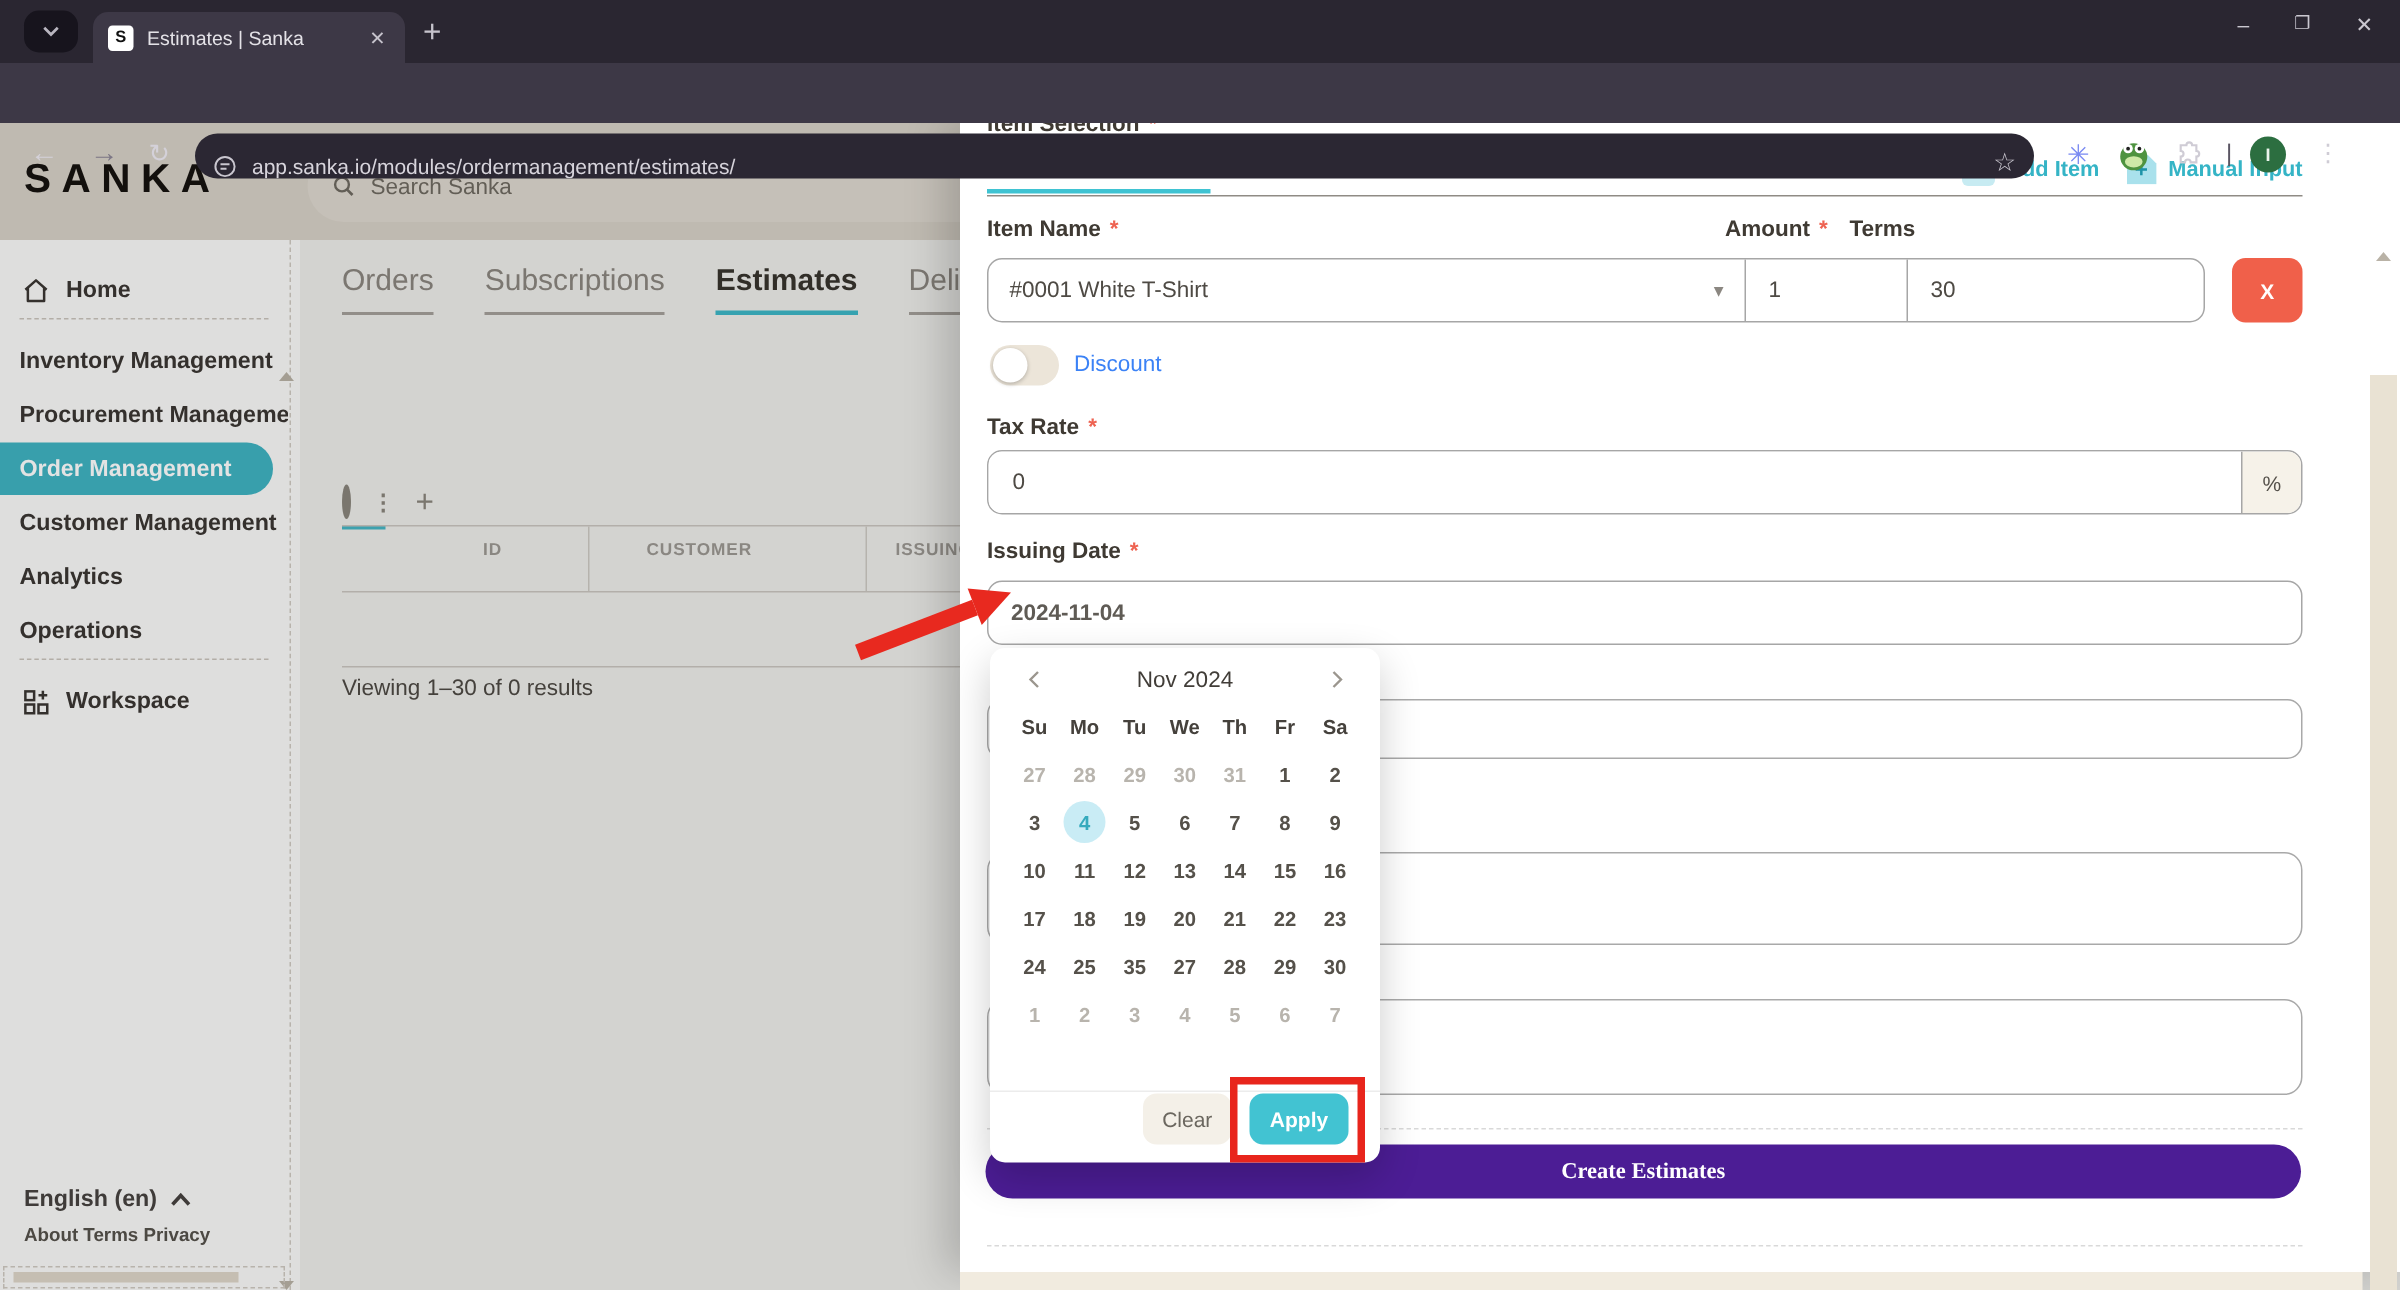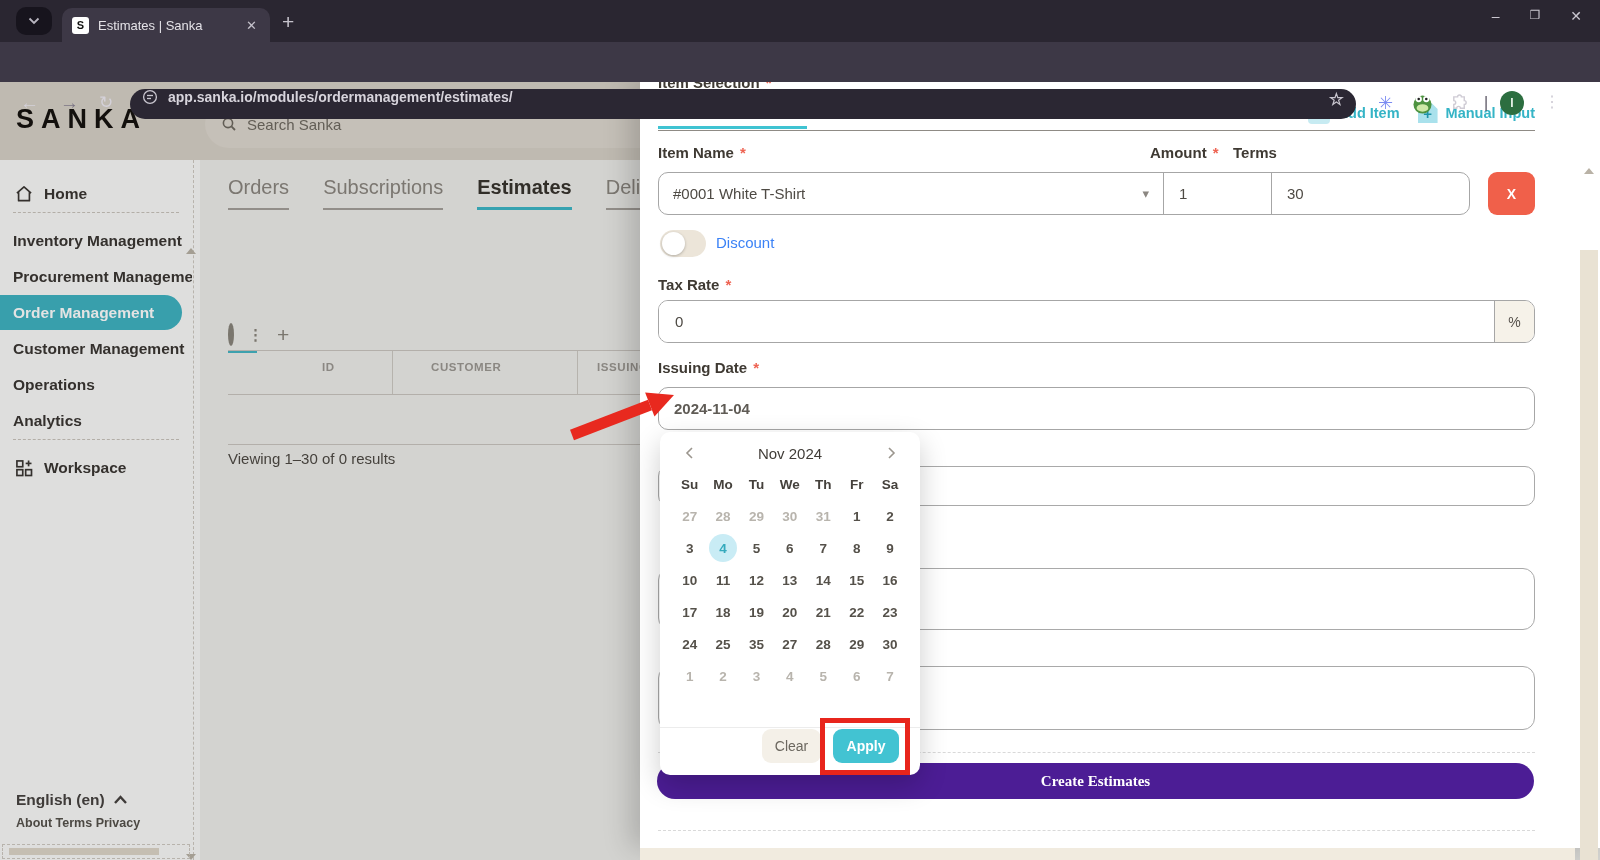--- a/index.html
+++ b/index.html
@@ -17,21 +17,21 @@
           border-radius:10px 10px 0 0; display:flex; align-items:center; padding:0 10px; }
   .favicon { width:17px; height:17px; background:#fff; border-radius:3px; color:#111;
              font-size:11px; font-weight:800; display:flex; align-items:center; justify-content:center; }
   .btab-title { margin-left:9px; font-size:13px; color:#e4e2e7; white-space:nowrap; overflow:hidden; flex:1; }
   .tab-close { color:#c6c3cc; font-size:13px; padding:0 3px; }
   .newtab { position:absolute; left:282px; top:10px; color:#c6c3cc; font-size:21px; font-weight:300; }
   .wincontrols { position:absolute; right:18px; top:8px; display:flex; gap:30px; color:#cac7d0; font-size:14px; }
   .wincontrols span { display:inline-block; }
   .nav-arrow { position:absolute; top:50px; font-size:19px; color:#d4d1d9; }
   .urlpill { position:absolute; left:130px; top:47px; width:1226px; height:30px; border-radius:15px;
-             background:#2b2733; display:flex; align-items:flex-start; padding:0 12px;font-weight:bold; }
+             background:#2b2733; display:flex; align-items:flex-end; padding:0 12px; }
   .urltext { margin-left:10px; font-size:14px; color:#d7d4dc; flex:1; white-space:nowrap; overflow:hidden; }
   .star { color:#c9c6cf; font-size:17px; }
   .ext { position:absolute; top:50px; font-size:18px; }
   .avatar { position:absolute; left:1500px; top:49px; width:24px; height:24px; border-radius:50%;
             background:#2c6e40; color:#eaf4ec; font-size:12px; font-weight:700;
             display:flex; align-items:center; justify-content:center; }
   .kebab { position:absolute; left:1544px; top:50px; color:#cfccd5; font-size:16px; letter-spacing:0; }
 
   
   #app { position:absolute; left:0; top:82px; width:1600px; height:778px; background:#ededea; }
@@ -213,24 +213,24 @@
         <div class="nav-item">
           <span>Procurement Management</span>
         </div>
         <div class="nav-item active">
           <span>Order Management</span>
         </div>
         <div class="nav-item">
           <span>Customer Management</span>
         </div>
         <div class="nav-item">
+          <span>Analytics</span>
+        </div>
+        <div class="nav-item">
           <span>Operations</span>
-        </div>
-        <div class="nav-item">
-          <span>Analytics</span>
         </div>
         <div class="nav-divider"></div>
         <div class="nav-item">
           <div class="nav-icon">
             <svg width="20" height="20" viewBox="0 0 24 24" fill="none" stroke="#3b3733" stroke-width="2">
               <rect x="3.5" y="3.5" width="7" height="7"></rect>
               <rect x="3.5" y="14" width="7" height="7"></rect>
               <rect x="14" y="14" width="7" height="7"></rect>
               <line x1="17.5" y1="3" x2="17.5" y2="10"></line>
               <line x1="14" y1="6.5" x2="21" y2="6.5"></line>

